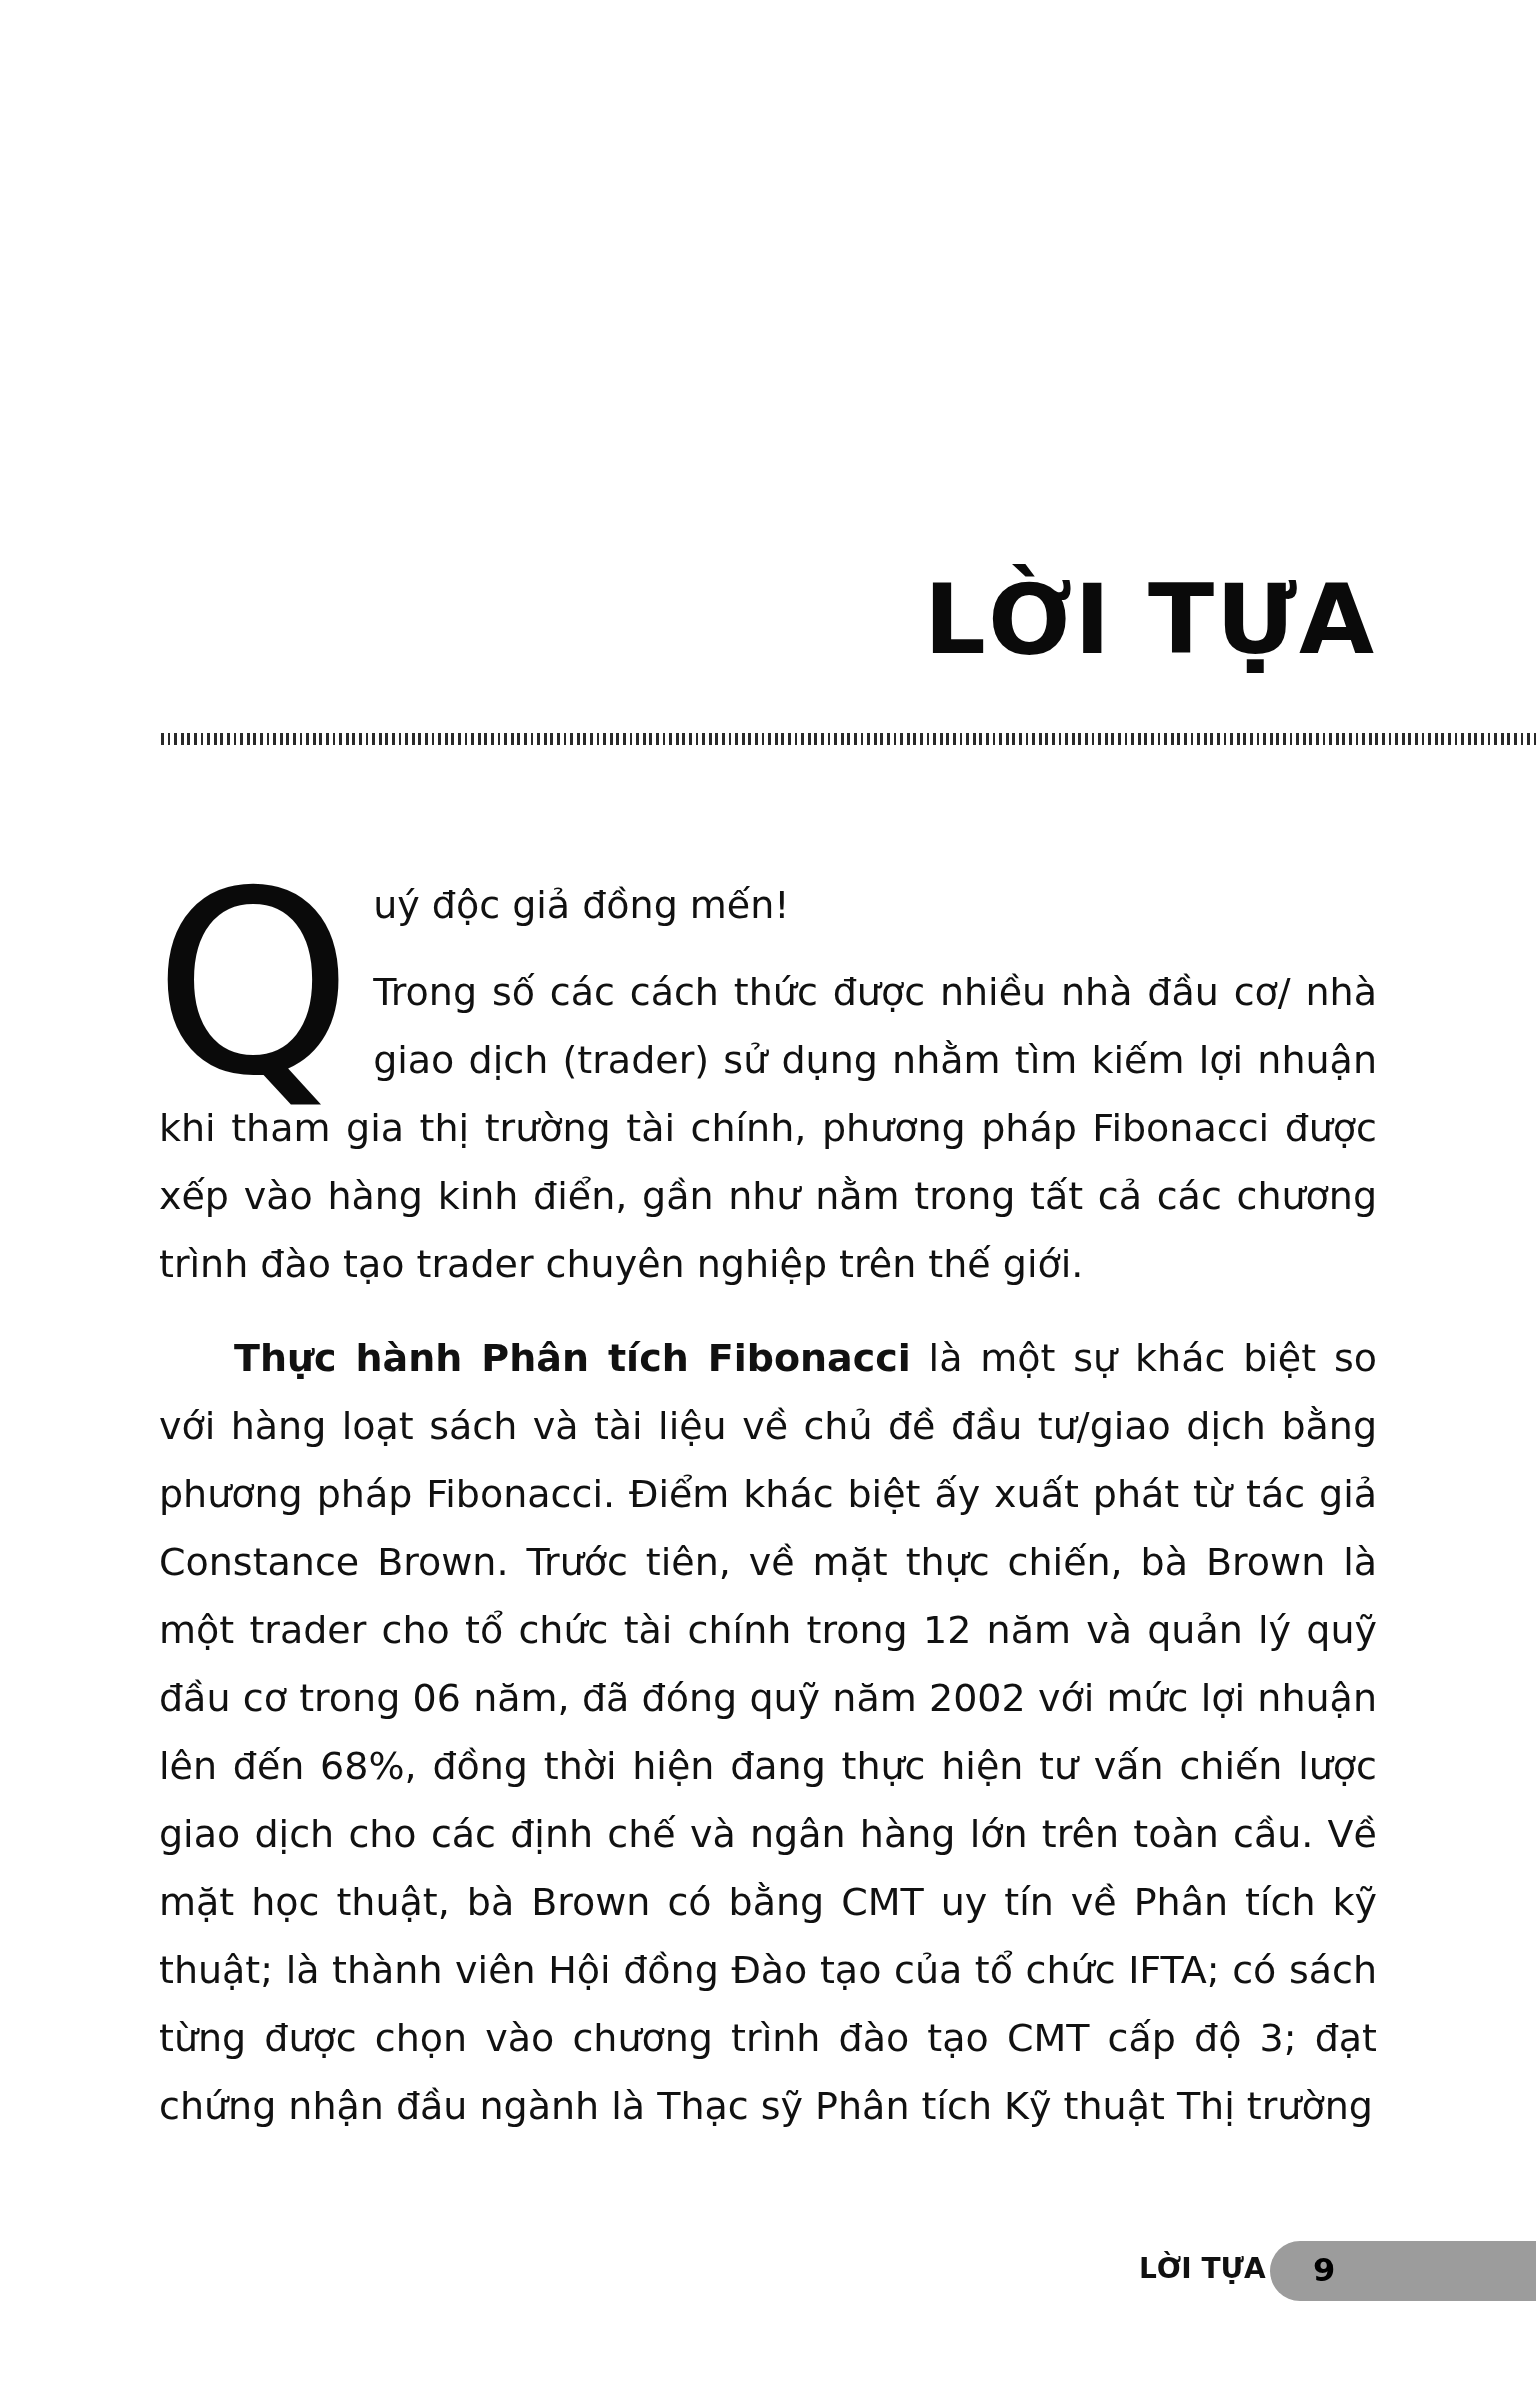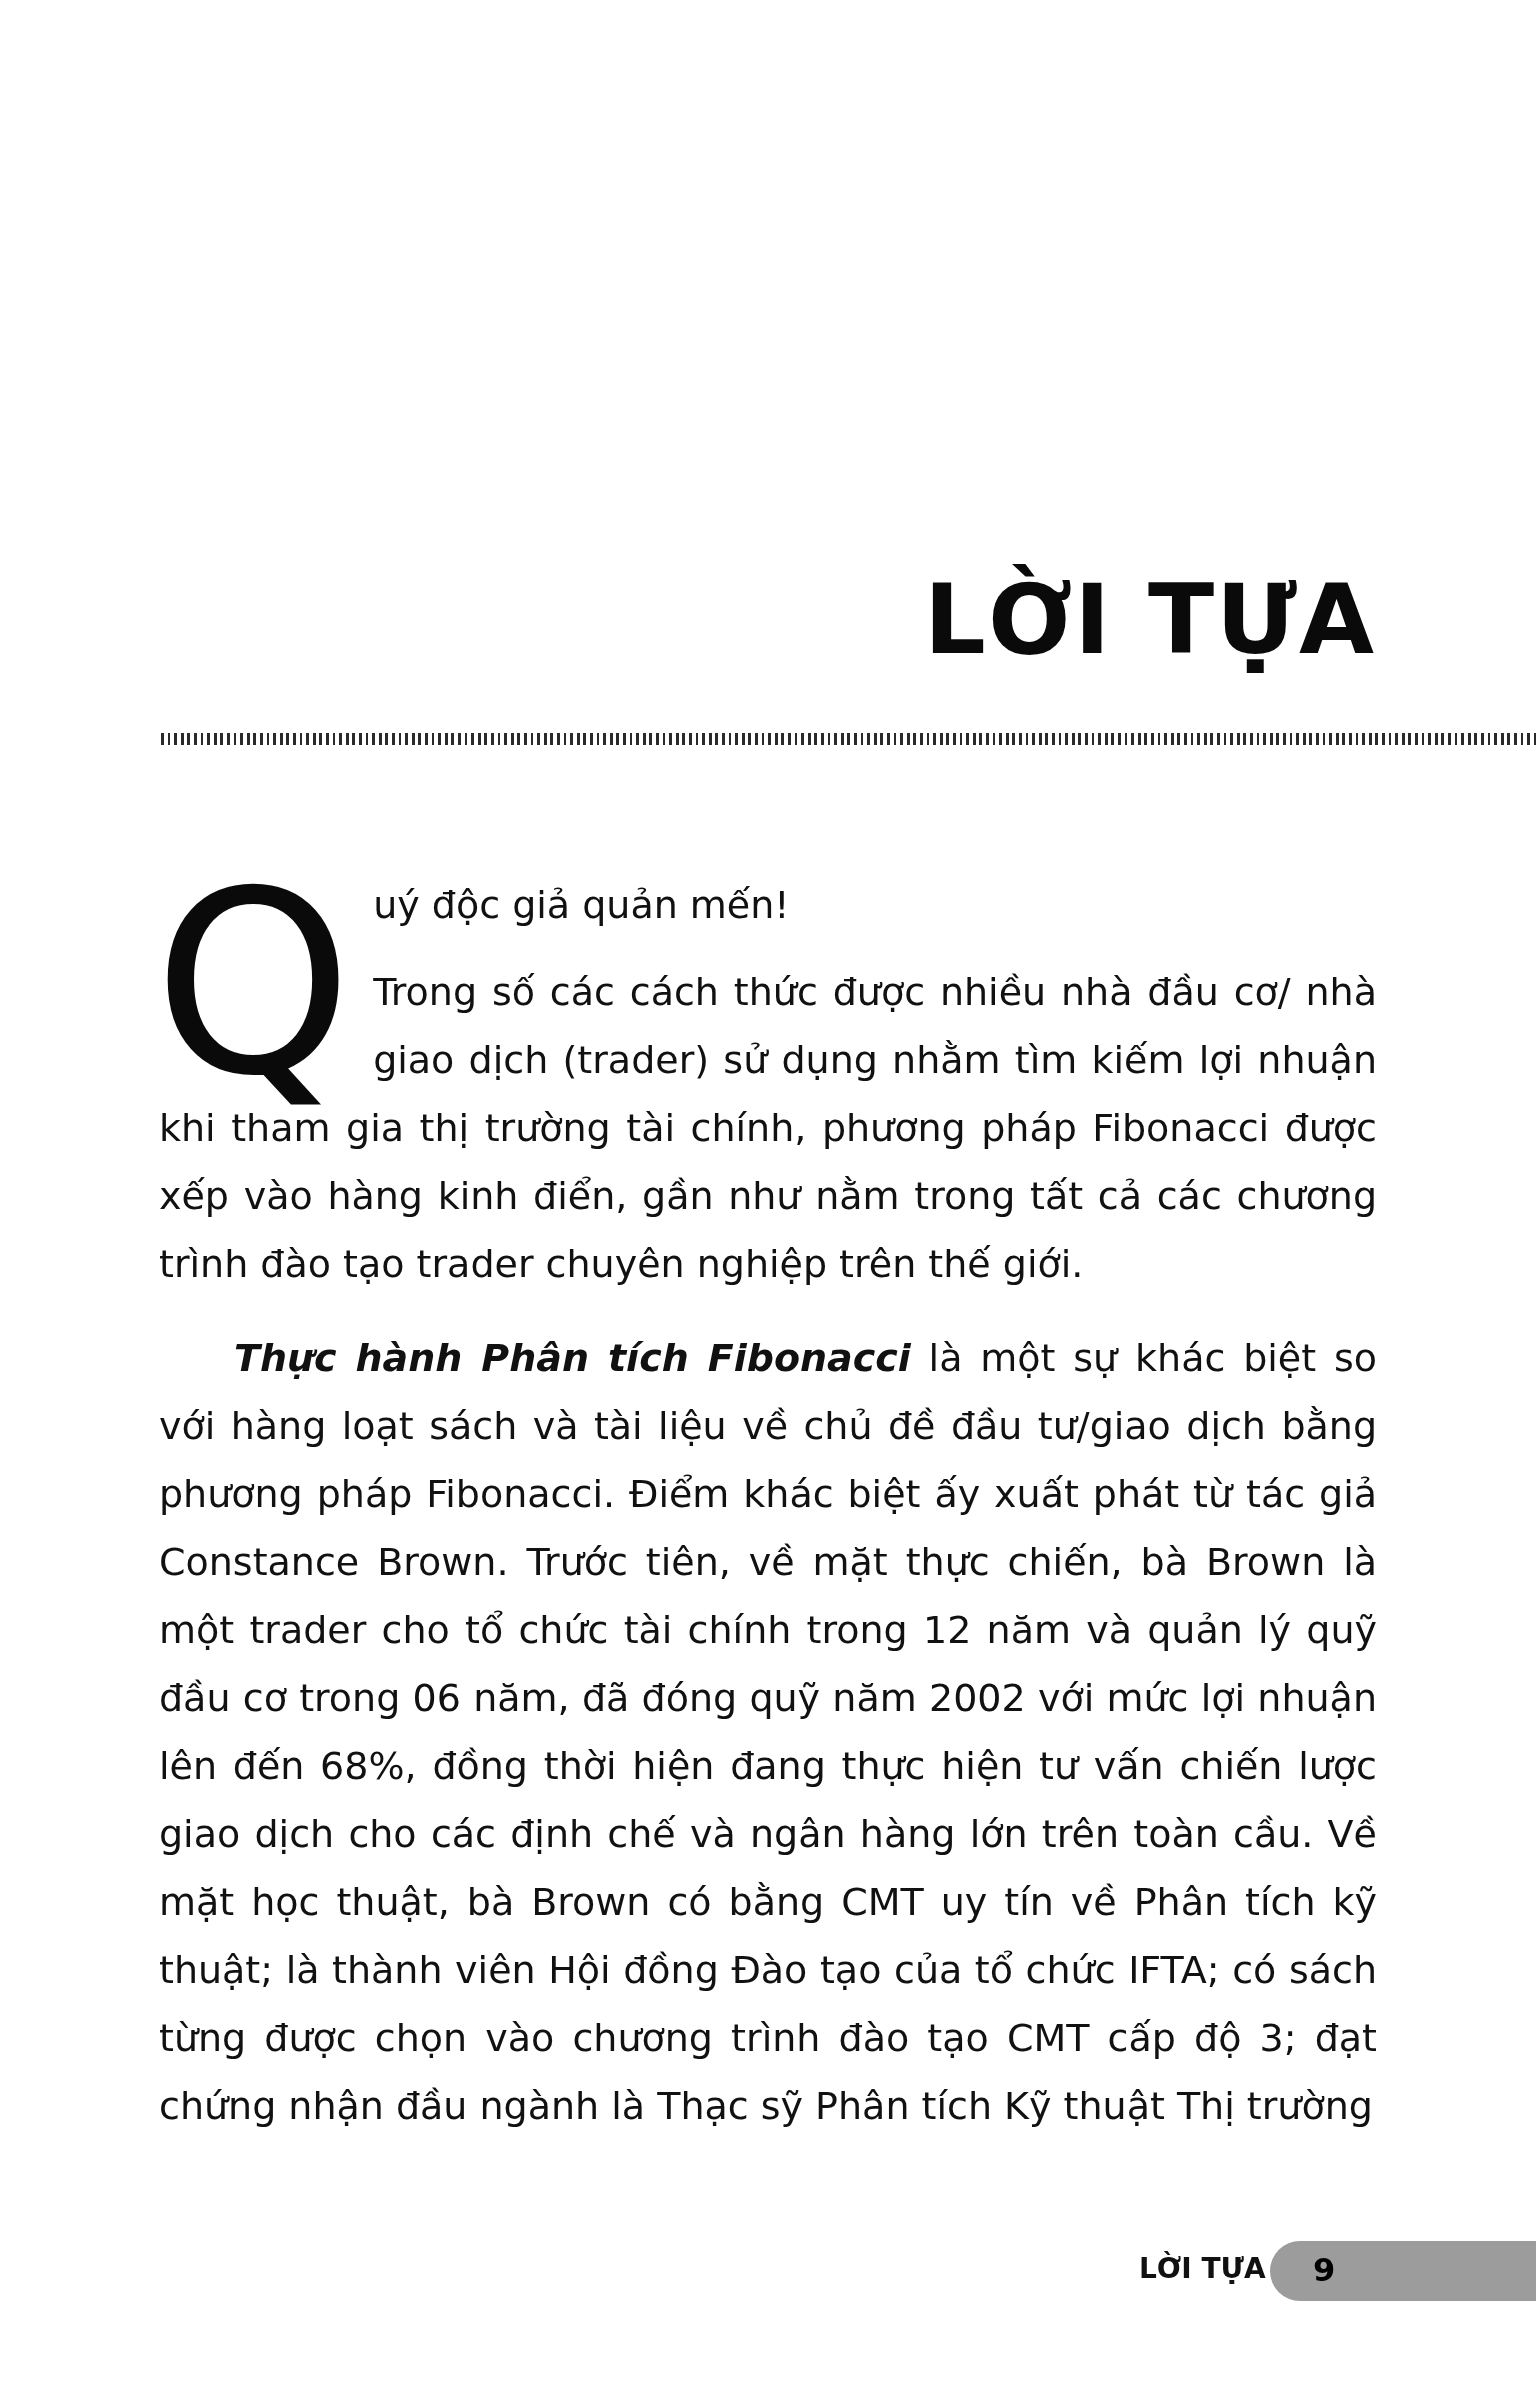--- a/index.html
+++ b/index.html
@@ -68,21 +68,20 @@
     }
     .p1 {
       margin-top: 19px !important;
     }
     .p2 {
       margin-top: 26px !important;
       text-indent: 75px;
     }
     .book-title {
       font-weight: bold;
-      font-style: italic;
     }
     .footer {
       position: absolute;
       top: 2237px;
       left: 0;
       right: 0;
       height: 66px;
     }
     .running-head {
       position: absolute;
@@ -115,21 +114,21 @@
   </style>
 </head>
 <body>
 
 <h1 class="chapter-title">LỜI TỰA</h1>
 
 <div class="divider"></div>
 
 <div class="body-text">
   <span class="dropcap">Q</span>
-  <p class="p-greet"><span>uý độc giả quản mến!</span></p>
+  <p class="p-greet"><span>uý độc giả đồng mến!</span></p>
   <p class="p1">Trong số các cách thức được nhiều nhà đầu cơ/ nhà giao dịch (trader) sử dụng nhằm tìm kiếm lợi nhuận khi tham gia thị trường tài chính, phương pháp Fibonacci được xếp vào hàng kinh điển, gần như nằm trong tất cả các chương trình đào tạo trader chuyên nghiệp trên thế giới.</p>
   <p class="p2"><span class="book-title">Thực hành Phân tích Fibonacci</span><span> là một sự khác biệt so với hàng loạt sách và tài liệu về chủ đề đầu tư/giao dịch bằng phương pháp Fibonacci. Điểm khác biệt ấy xuất phát từ tác giả Constance Brown. Trước tiên, về mặt thực chiến, bà Brown là một trader cho tổ chức tài chính trong 12 năm và quản lý quỹ đầu cơ trong 06 năm, đã đóng quỹ năm 2002 với mức lợi nhuận lên đến 68%, đồng thời hiện đang thực hiện tư vấn chiến lược giao dịch cho các định chế và ngân hàng lớn trên toàn cầu. Về mặt học thuật, bà Brown có bằng CMT uy tín về Phân tích kỹ thuật; là thành viên Hội đồng Đào tạo của tổ chức IFTA; có sách từng được chọn vào chương trình đào tạo CMT cấp độ 3; đạt chứng nhận đầu ngành là Thạc sỹ Phân tích Kỹ thuật Thị trường</span></p>
 </div>
 
 <div class="footer">
   <span class="running-head">LỜI TỰA</span>
   <div class="page-tab">
     <span class="page-number">9</span>
   </div>
 </div>

